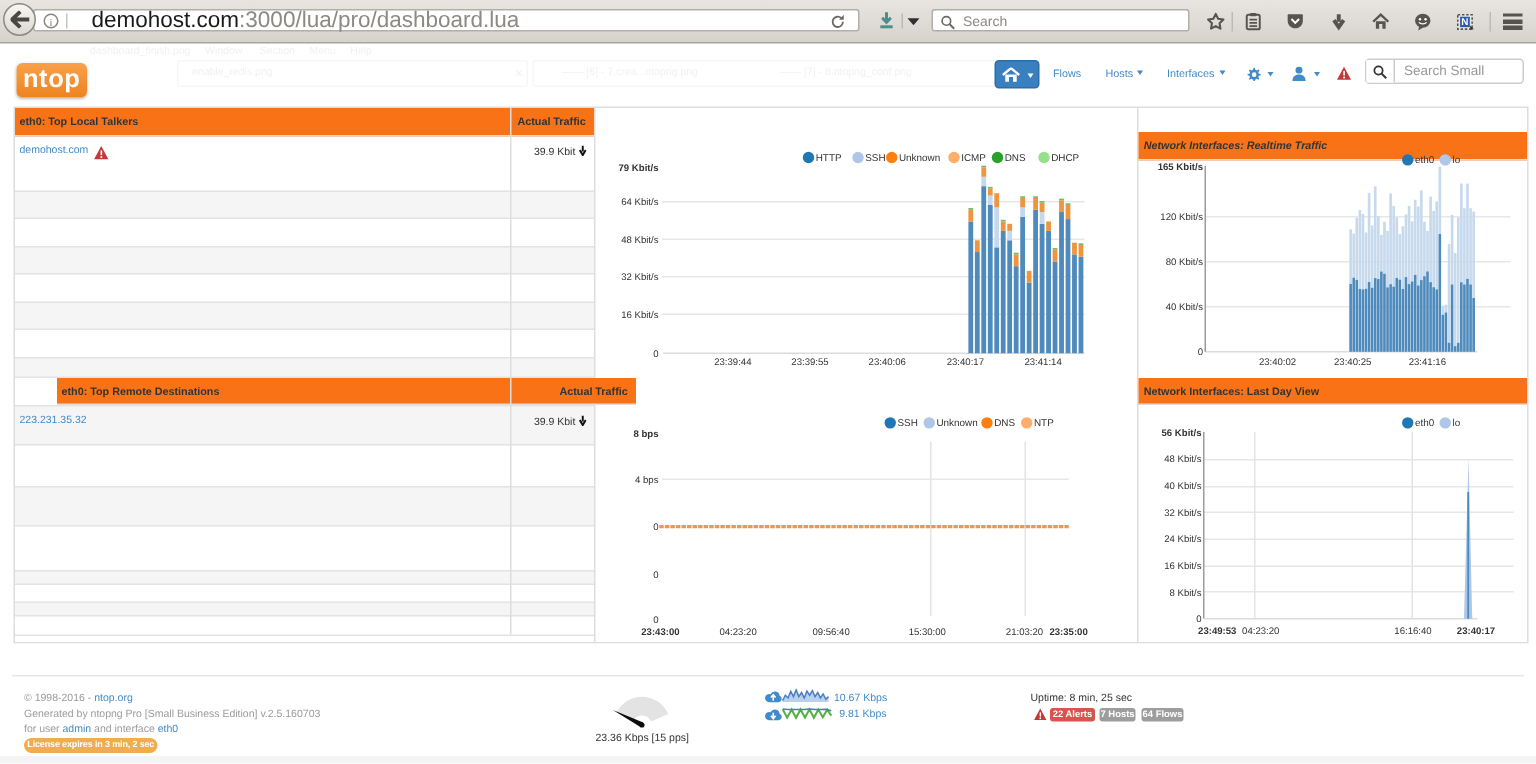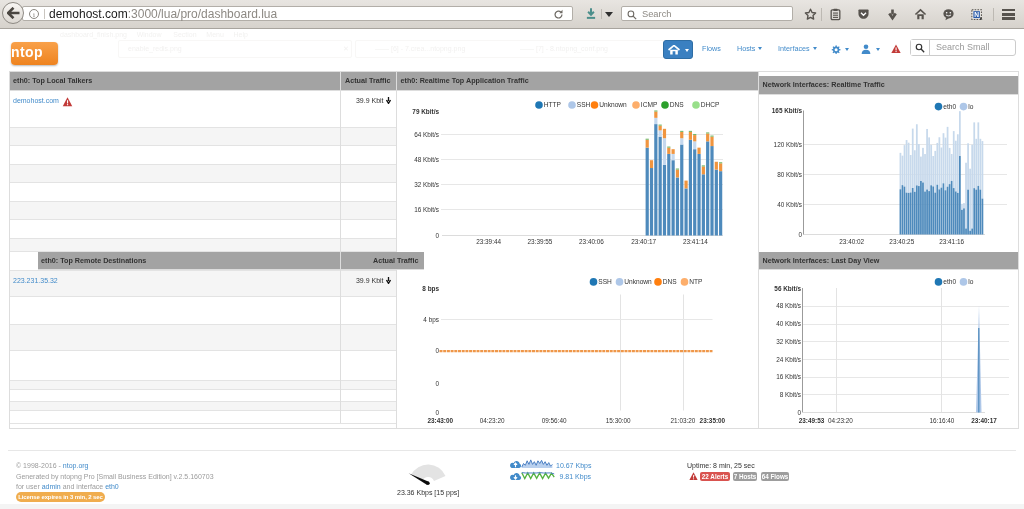--- a/index.html
+++ b/index.html
@@ -9,45 +9,45 @@
 
 #chrome { position:absolute; left:0; top:0; width:1024px; height:29px;
   background:linear-gradient(#e8e5e1,#d6d2cc); border-bottom:1px solid #a8a49e; }
 #backbtn { position:absolute; left:2px; top:2px; width:22px; height:22px; border-radius:50%;
   background:linear-gradient(#f8f6f3,#dcd8d2); border:1px solid #8e8a84; z-index:3;}
 #urlbar { position:absolute; left:22px; top:6px; width:551px; height:15px; background:#fff;
   border:1px solid #b2aea8; border-radius:2px; z-index:2; }
 #urlbar .info { position:absolute; left:6px; top:2px; width:10px; height:10px; border:1px solid #8a8680;
   border-radius:50%; color:#7b7771; font-size:7px; text-align:center; line-height:10px; font-family:"Liberation Serif",serif; }
 #urlbar .sep { position:absolute; left:21px; top:2px; width:1px; height:10px; background:#c9c5bf; }
-#urlbar .url { position:absolute; left:26px; top:1px; font-size:12px; line-height:12px; color:#1a1a1a; white-space:nowrap; }
+#urlbar .url { position:absolute; left:38px; top:1px; font-size:15px; line-height:12px; color:#1a1a1a; white-space:nowrap; }
 #urlbar .url span { color:#8d8983; }
 #searchbar { position:absolute; left:621px; top:6px; width:172px; height:15px; background:#fff;
   border:1px solid #b2aea8; border-radius:2px; }
 #searchbar .ph { position:absolute; left:20px; top:1px; font-size:9.3px; line-height:12px; color:#8d8983; }
 .ticon { position:absolute; }
 
 #navbar { position:absolute; left:0; top:30px; width:1024px; height:40px; background:#fff; }
 #ntoplogo { position:absolute; left:11px; top:12px; width:47px; height:23px; border-radius:4px;
   background:linear-gradient(#f9a14a,#ee831f); box-shadow:0 1px 2px rgba(0,0,0,.28);
-  color:#fff; font-weight:bold; font-size:14px; text-align:left; line-height:21px; letter-spacing:0.4px;}
+  color:#fff; font-weight:bold; font-size:17px; text-align:center; line-height:21px; letter-spacing:0.4px;}
 #homebtn { position:absolute; left:663px; top:9.5px; width:30px; height:19px; background:#3a80c1;
   border:1px solid #2e6da4; border-radius:3px; }
 .navlink { position:absolute; top:14px; height:10px; line-height:10px; font-size:7.2px; color:#428bca; white-space:nowrap;}
 .caret { display:inline-block; width:0; height:0; border-left:2.6px solid transparent; border-right:2.6px solid transparent;
   border-top:3px solid #428bca; vertical-align:middle; margin-left:3px; margin-bottom:1px;}
 #hostsearch { position:absolute; left:910px; top:9px; width:106px; height:17px; border:1px solid #ccc; border-radius:3px; background:#fff;}
 #hostsearch .btn { position:absolute; left:0; top:0; width:19px; height:15px; border-right:1px solid #ccc; background:#fff; }
 #hostsearch .ph { position:absolute; left:25px; top:2px; font-size:9px; color:#999; }
 .ghost { position:absolute; color:rgba(150,142,132,0.13); font-size:7px; white-space:nowrap; }
 .ghostbox { position:absolute; border:1px solid rgba(160,152,142,0.08); height:18px; border-radius:2px;}
 
 #content { position:absolute; left:9px; top:71px; width:1010px; height:358px; border:1px solid #ddd; }
 .vline { position:absolute; top:0; width:1px; height:356px; background:#ddd; }
-.hdr { position:absolute; background:#a3a3a3; border-bottom:1px solid #ddd; }
+.hdr { position:absolute; background:#f97316; border-bottom:1px solid #ddd; }
 .hdr .t { position:absolute; top:0; font-size:7.2px; font-weight:bold; color:#333; line-height:18px;}
 .trow { position:absolute; left:0; }
 .trow .c1 { position:absolute; left:3px; top:6px; font-size:7px; }
 .trow .c2 { position:absolute; right:5px; top:6px; font-size:7px; color:#333; }
 .stripe { background:#f5f5f5; border-top:1px solid #e3e3e3; border-bottom:1px solid #e3e3e3; }
 .rowline { position:absolute; left:0; width:385.5px; height:1px; background:#e3e3e3; }
 .link { color:#428bca; }
 svg text { font-family:"Liberation Sans",sans-serif; }
 
 #footer { position:absolute; left:0; top:429px; width:1024px; height:80px; background:#fff; }
@@ -214,23 +214,20 @@
       <div class="c1 link">223.231.35.32</div>
       <div class="c2">39.9 Kbit <svg width="5" height="7" viewBox="0 0 5 7" style="vertical-align:-1px;">
             <path d="M2.5 0 L2.5 4 M0.5 3 L2.5 6.4 L4.5 3" stroke="#111" stroke-width="1.3" fill="none"></path>
           </svg></div>
     </div>
     <div class="trow stripe" style="top:252px;width:385.5px;height:27px;"></div>
     <div class="trow stripe" style="top:308px;width:385.5px;height:10px;"></div>
     <div class="trow stripe" style="top:328.5px;width:385.5px;height:10.5px;"></div>
     <div class="rowline" style="top:351px;"></div>
 
-    <div class="hdr" style="left:386.5px;top:0;width:361px;height:19px;">
-      <div class="t" style="left:4px;">eth0: Realtime Top Application Traffic</div>
-    </div>
     <svg class="abs" style="left:386.5px;top:20px;" width="361" height="160" viewBox="0 0 361 160">
       <g font-size="6.6" fill="#333">
         <circle cx="142" cy="13" r="3.8" fill="#1f77b4"></circle>
           <text x="146.8" y="15.3">HTTP</text>
         <circle cx="175" cy="13" r="3.8" fill="#aec7e8"></circle>
           <text x="179.8" y="15.3">SSH</text>
         <circle cx="197.5" cy="13" r="3.8" fill="#ff7f0e"></circle>
           <text x="202.3" y="15.3">Unknown</text>
         <circle cx="239" cy="13" r="3.8" fill="#fdae6b"></circle>
           <text x="243.8" y="15.3">ICMP</text>
@@ -341,21 +338,21 @@
       <g font-size="6.4" fill="#333" text-anchor="middle">
         <text x="43.3" y="155.4" font-weight="bold">23:43:00</text>
         <text x="95.1" y="155.4">04:23:20</text>
         <text x="157.1" y="155.4">09:56:40</text>
         <text x="221.2" y="155.4">15:30:00</text>
         <text x="286" y="155.4">21:03:20</text>
         <text x="315.4" y="155.4" font-weight="bold">23:35:00</text>
       </g>
     </svg>
 
-    <div class="hdr" style="left:748.5px;top:4px;width:259.5px;height:19px;">
+    <div class="hdr" style="left:748.5px;top:16px;width:259.5px;height:19px;font-style:italic;">
       <div class="t" style="left:4px;">Network Interfaces: Realtime Traffic</div>
     </div>
     <svg class="abs" style="left:748.5px;top:20px;" width="259" height="160" viewBox="0 0 259 160">
       <g font-size="6.6" fill="#333">
         <circle cx="179.5" cy="14.6" r="3.8" fill="#1f77b4"></circle>
           <text x="184.3" y="16.9">eth0</text>
         <circle cx="204.5" cy="14.6" r="3.8" fill="#aec7e8"></circle>
           <text x="209.3" y="16.9">lo</text>
       </g>
       <g font-size="6.4" fill="#333" text-anchor="end">

